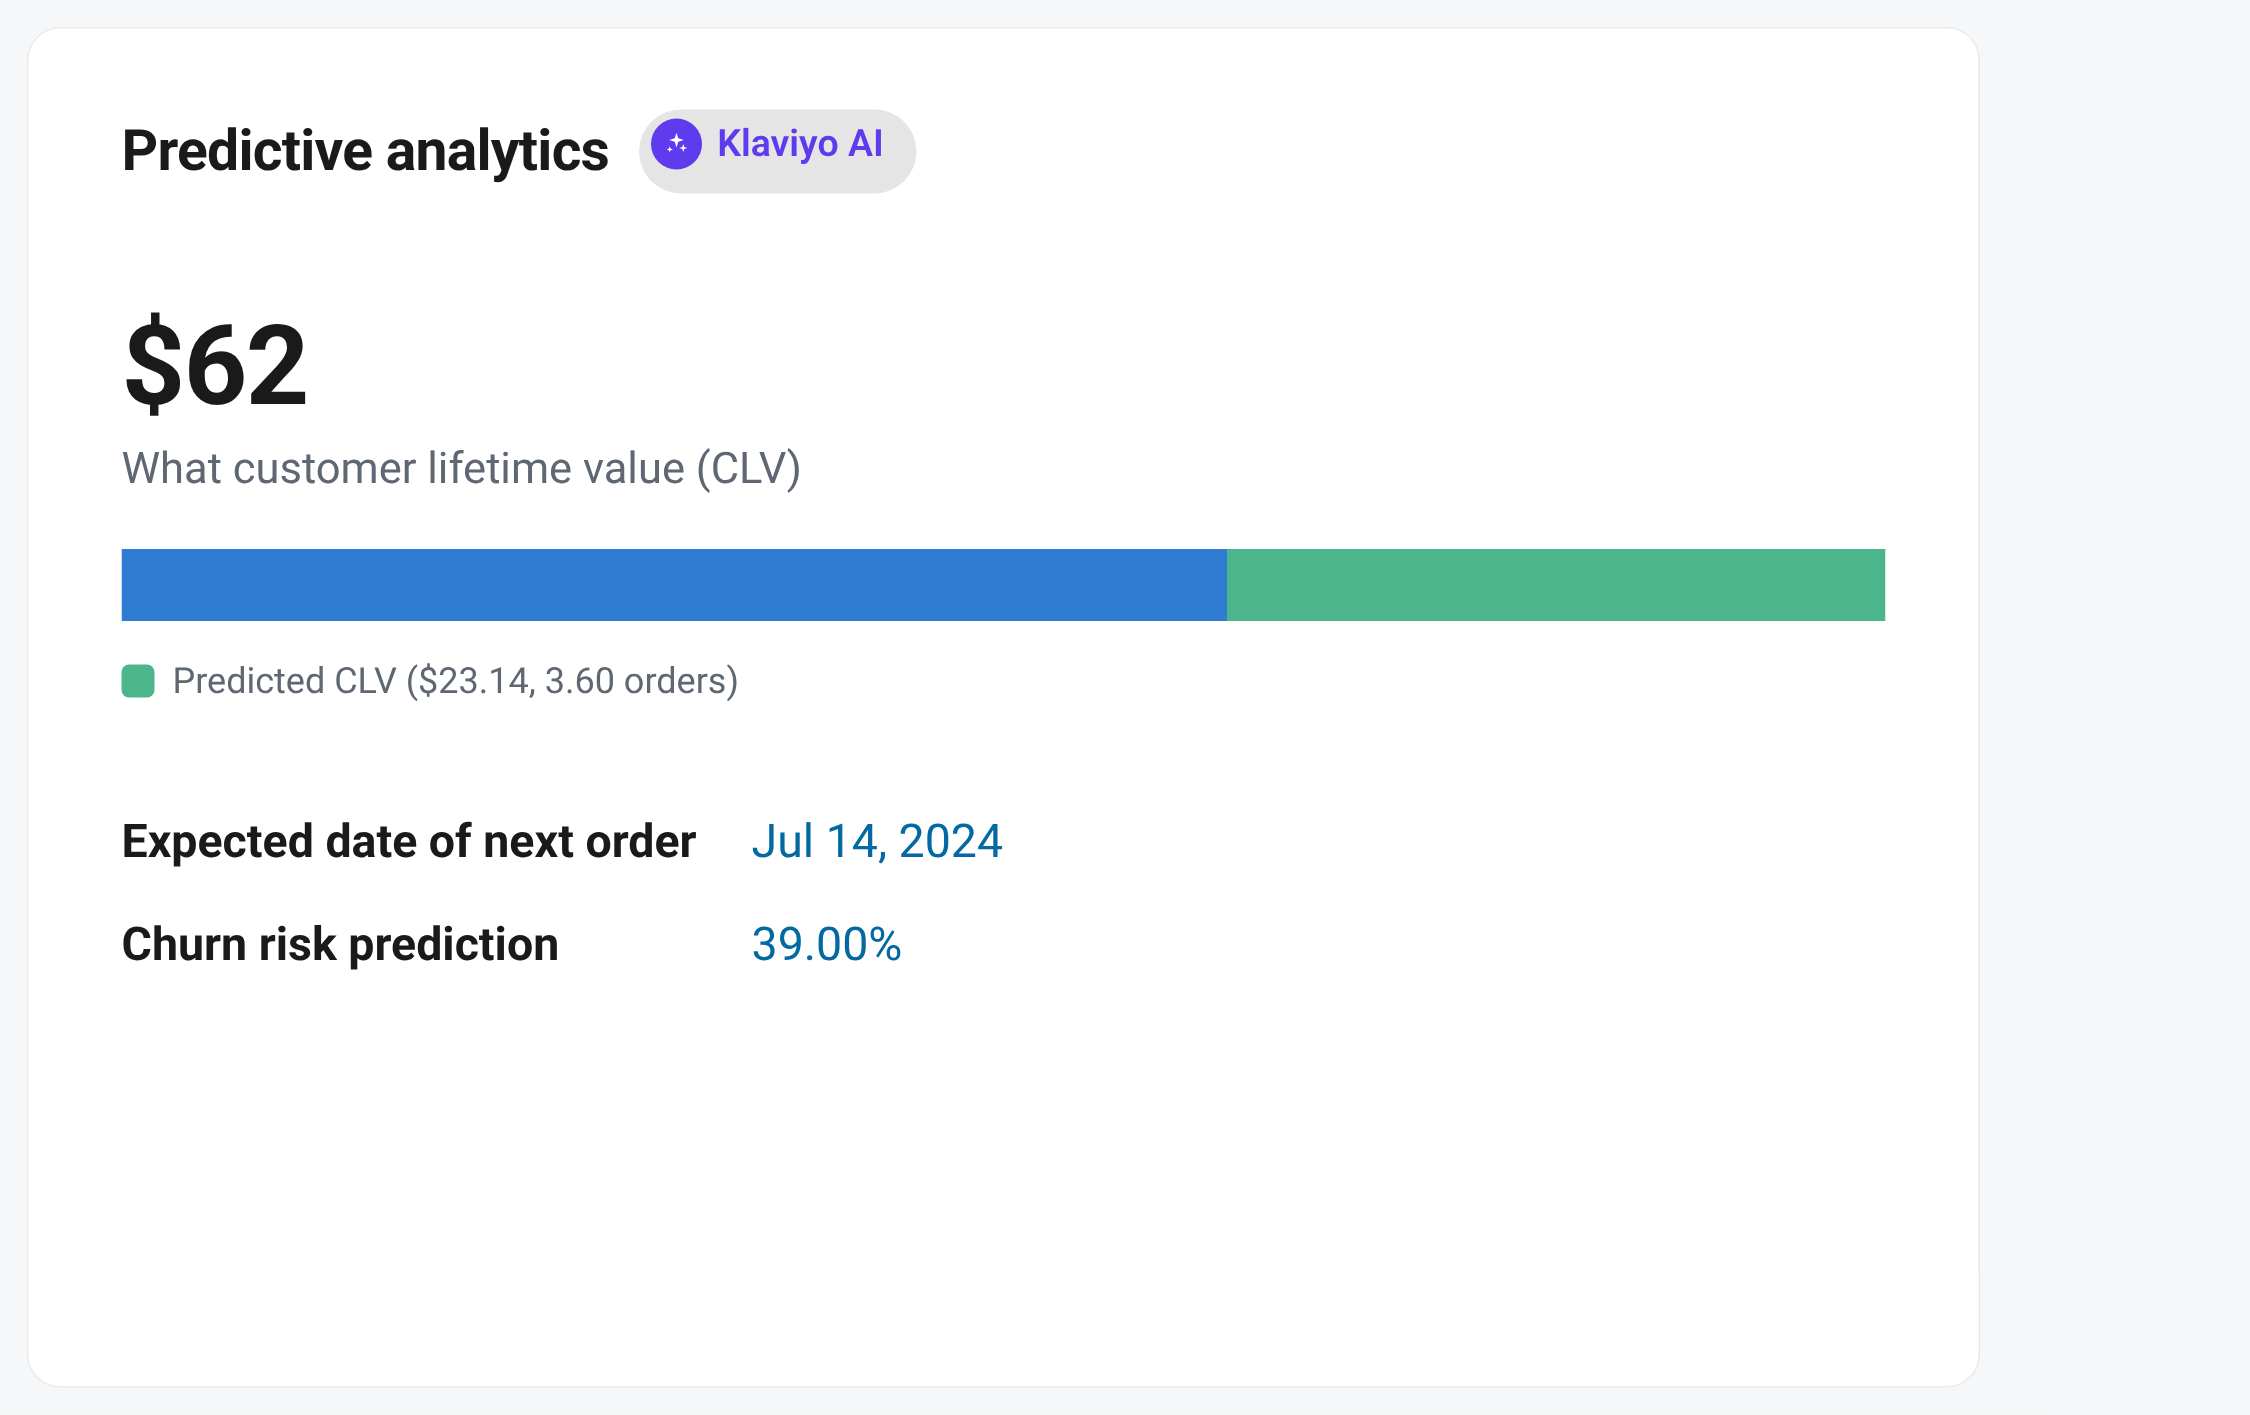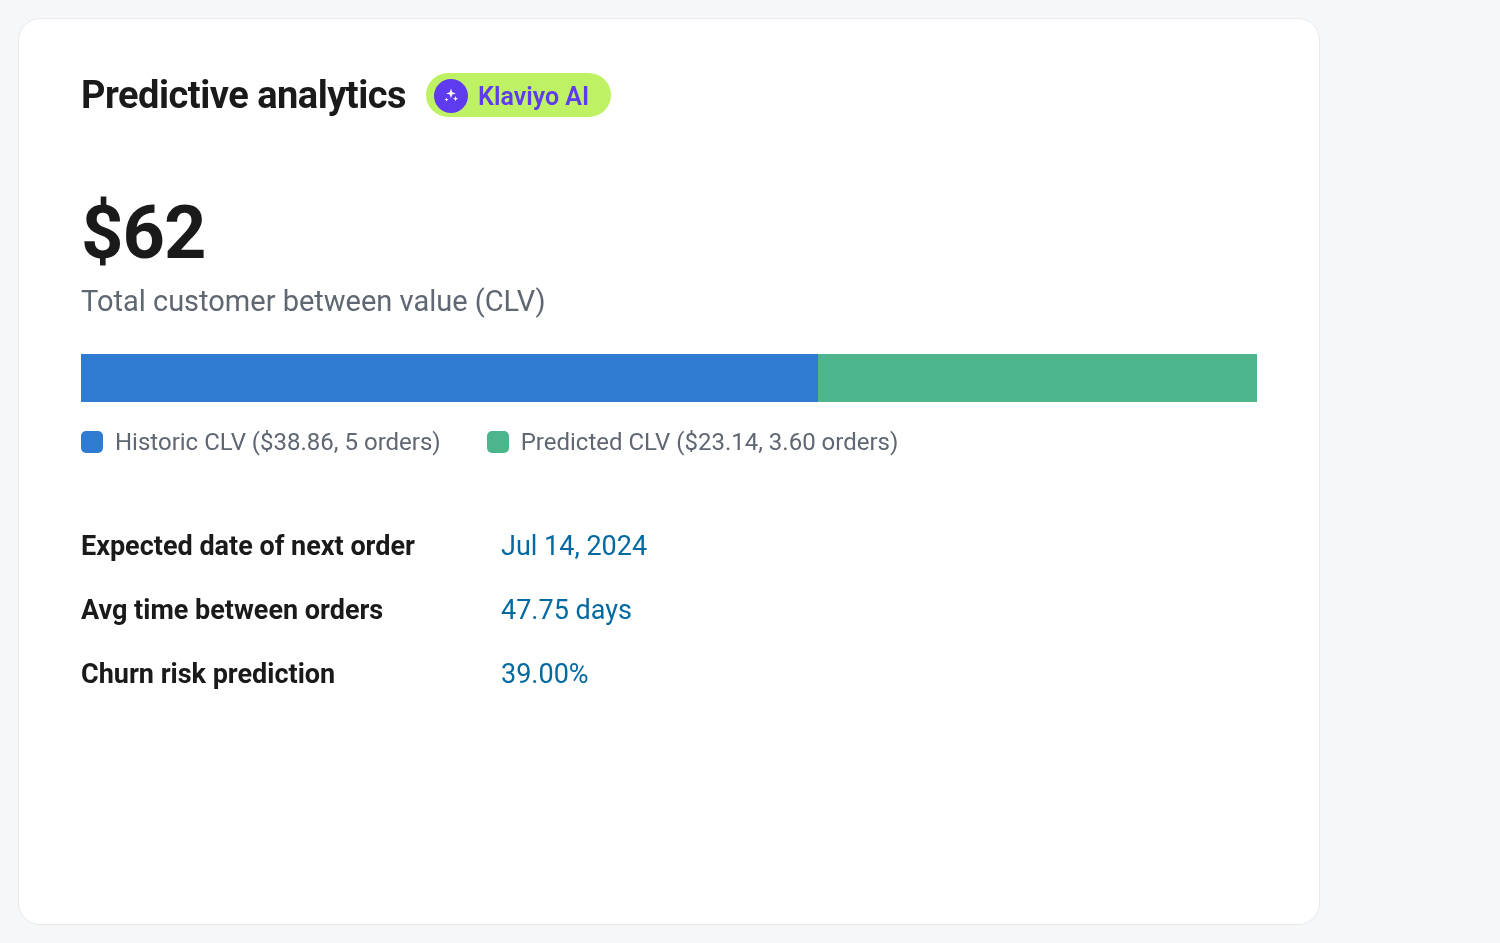--- a/index.html
+++ b/index.html
@@ -35,26 +35,26 @@
   }
   .card-title {
     font-size: 38px;
     font-weight: 700;
     letter-spacing: -0.5px;
   }
   .ai-badge {
     display: inline-flex;
     align-items: center;
     gap: 10px;
-    background: #bef264;
+    background: #e5e5e5;
     color: #5e3bee;
     font-weight: 600;
     font-size: 25px;
     border-radius: 999px;
-    padding: 6px 22px 4px 8px;
+    padding: 6px 22px 16px 8px;
   }
   .ai-dot {
     width: 34px;
     height: 34px;
     border-radius: 50%;
     background: #5e3bee;
     display: inline-flex;
     align-items: center;
     justify-content: center;
     color: #ffffff;
@@ -102,21 +102,21 @@
   .swatch {
     width: 22px;
     height: 22px;
     border-radius: 5px;
     display: inline-block;
   }
   .swatch.blue  { background: #2f7bd1; }
   .swatch.green { background: #4db58c; }
   .stats {
     margin-top: 58px;
-    font-size: 27px;
+    font-size: 31px;
   }
   .stat-row {
     display: flex;
     padding: 16px 0;
   }
   .stat-label {
     width: 420px;
     font-weight: 700;
   }
   .stat-value {
@@ -138,47 +138,39 @@
             <svg viewBox="0 0 24 24" fill="currentColor" aria-hidden="true">
               <path d="M12 2l1.6 4.9L18.5 8.5 13.6 10.1 12 15l-1.6-4.9L5.5 8.5l4.9-1.6L12 2zm6 10l.9 2.7 2.7.9-2.7.9L18 19.2l-.9-2.7-2.7-.9 2.7-.9L18 12zM6 14l.7 2.1 2.1.7-2.1.7L6 19.6l-.7-2.1-2.1-.7 2.1-.7L6 14z"></path>
             </svg>
           </span>
           <span>Klaviyo AI</span>
         </span>
       </div>
     </div>
 
     <div class="big-number">$62</div>
-    <div class="big-subtitle">Total customer between value (CLV)</div>
+    <div class="big-subtitle">What customer lifetime value (CLV)</div>
 
     <div class="bar">
       <div class="bar-seg-a" style="width: 62.6774%;"></div>
       <div class="bar-seg-b" style="width: 37.3226%;"></div>
     </div>
 
     <div class="legend">
-      <span class="legend-item">
-        <span class="swatch blue"></span>
-        <span>Historic CLV ($38.86, 5 orders)</span>
-      </span>
       <span class="legend-item">
         <span class="swatch green"></span>
         <span>Predicted CLV ($23.14, 3.60 orders)</span>
       </span>
     </div>
 
     <div class="stats">
       <div class="stat-row">
         <span class="stat-label">Expected date of next order</span>
         <span class="stat-value">Jul 14, 2024</span>
       </div>
       <div class="stat-row">
-        <span class="stat-label">Avg time between orders</span>
-        <span class="stat-value">47.75 days</span>
-      </div>
-      <div class="stat-row">
         <span class="stat-label">Churn risk prediction</span>
         <span class="stat-value">39.00%</span>
       </div>
     </div>
 
   </div>
 </div>
 
 </body></html>

